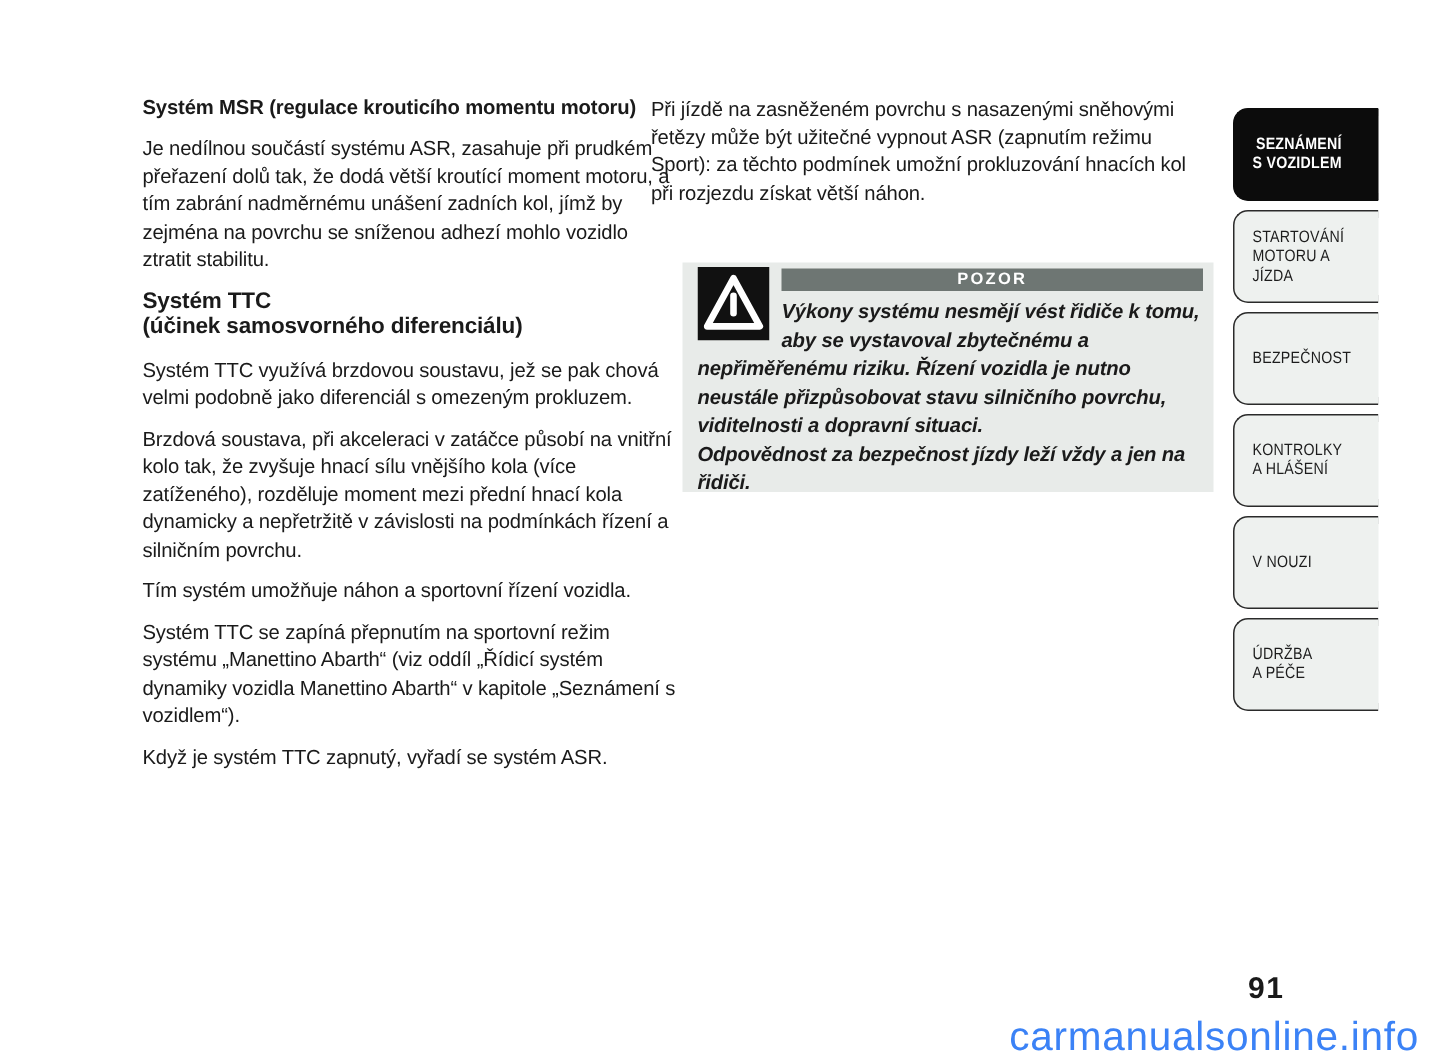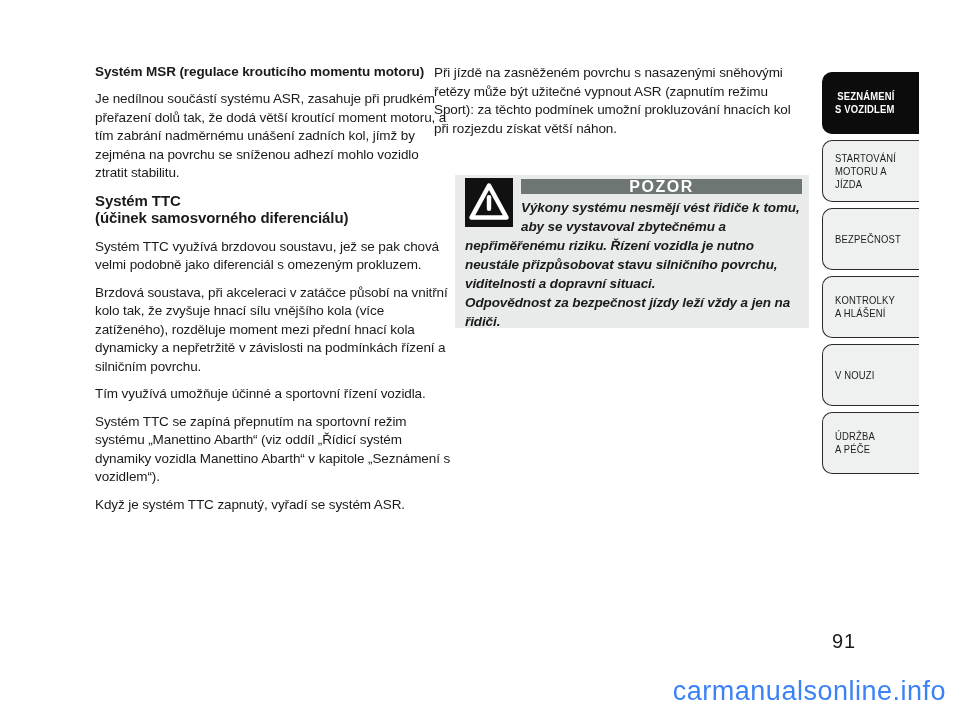--- a/index.html
+++ b/index.html
@@ -31,21 +31,21 @@
     position:absolute; left:455px; top:175px; width:354px; height:153px;
     background:#e8ebe9; padding:3px 7px 8px 10px;
   }
   .warning-icon {
     float:left; width:48px; height:49px; margin:0 8px 4px 0;
   }
   .warning-icon svg { display:block; width:48px; height:49px; }
   .pozor-bar {
     overflow:hidden; 
     background:#6e7673; color:#ffffff; height:15px; line-height:15px;
-    text-align:center; font-size:16px; font-weight:700; letter-spacing:1.5px;
+    text-align:center; font-size:11px; font-weight:700; letter-spacing:1.5px;
     margin-top:1px;
   }
   .warning-text {
     font-size:13.5px; font-weight:700; font-style:italic; line-height:19px;
     margin-top:4px; letter-spacing:-0.1px;
   }
   .warning-text2 {
     font-size:13.5px; font-weight:700; font-style:italic; line-height:19px;
     letter-spacing:-0.1px;
   }
@@ -60,41 +60,41 @@
   }
   .tab-label {
     font-size:11px; line-height:13px; white-space:pre-line; color:#1c1c1c;
     transform:scaleX(0.86); transform-origin:left center; letter-spacing:0.2px;
   }
   .tab.active { background:#0c0c0c; border-color:#0c0c0c;text-align:right; }
   .tab.active .tab-label { color:#ffffff; font-weight:700; }
 
   
   .page-num {
-    position:absolute; left:832px; top:630px;
-    font-size:20px; font-weight:400; letter-spacing:1px;
+    position:absolute; left:832px; top:648px;
+    font-size:20px; font-weight:700; letter-spacing:1px;
   }
   .watermark {
     position:absolute; right:14px; bottom:2px;
     font-size:27px; color:#3b82f6; letter-spacing:0.5px;
   }
 </style>
 </head>
 <body>
 
 <div class="page">
 
   <div class="col-left">
     <div class="doc-title">Systém MSR (regulace krouticího momentu motoru)</div>
     <div class="para">Je nedílnou součástí systému ASR, zasahuje při prudkém přeřazení dolů tak, že dodá větší kroutící moment motoru, a tím zabrání nadměrnému unášení zadních kol, jímž by zejména na povrchu se sníženou adhezí mohlo vozidlo ztratit stabilitu.</div>
     <div class="subheading">Systém TTC
 (účinek samosvorného diferenciálu)</div>
     <div class="para">Systém TTC využívá brzdovou soustavu, jež se pak chová velmi podobně jako diferenciál s omezeným prokluzem.</div>
     <div class="para">Brzdová soustava, při akceleraci v zatáčce působí na vnitřní kolo tak, že zvyšuje hnací sílu vnějšího kola (více zatíženého), rozděluje moment mezi přední hnací kola dynamicky a nepřetržitě v závislosti na podmínkách řízení a silničním povrchu.</div>
-    <div class="para">Tím využívá umožňuje účinné a sportovní řízení vozidla.</div>
+    <div class="para">Tím systém umožňuje náhon a sportovní řízení vozidla.</div>
     <div class="para">Systém TTC se zapíná přepnutím na sportovní režim systému „Manettino Abarth“ (viz oddíl „Řídicí systém dynamiky vozidla Manettino Abarth“ v kapitole „Seznámení s vozidlem“).</div>
     <div class="para">Když je systém TTC zapnutý, vyřadí se systém ASR.</div>
   </div>
 
   <div class="col-mid">
     <div class="para">Při jízdě na zasněženém povrchu s nasazenými sněhovými řetězy může být užitečné vypnout ASR (zapnutím režimu Sport): za těchto podmínek umožní prokluzování hnacích kol při rozjezdu získat větší náhon.</div>
   </div>
 
   <div class="warning-box">
     <div class="warning-icon">

